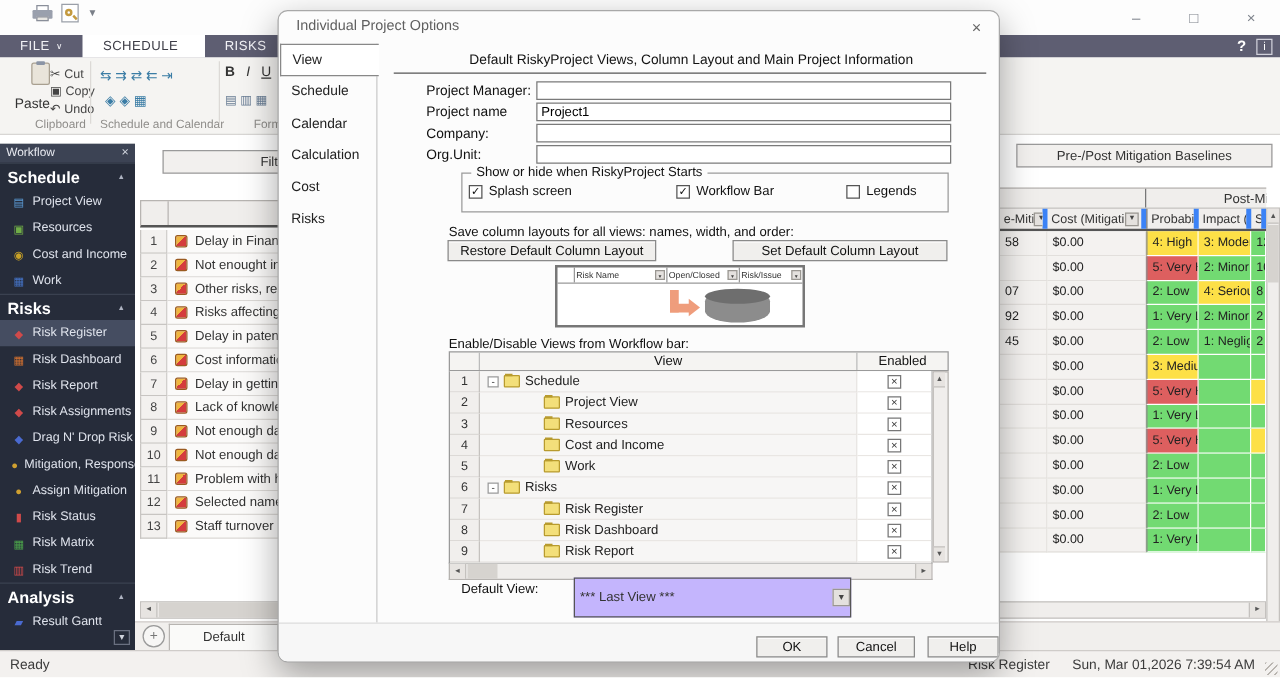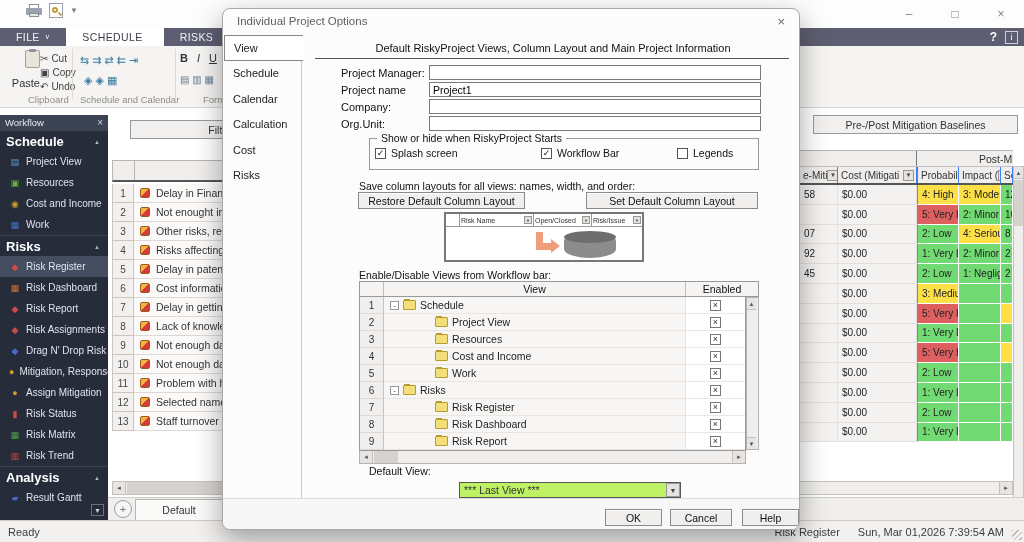--- a/index.html
+++ b/index.html
@@ -77,21 +77,21 @@
   .lrow .num { width:22px; background:#f3f1ef; border:1px solid #c8c5c2; border-top:none; display:flex; align-items:center; justify-content:center; color:#444; font-size:10px; }
   .lrow .name { flex:1; background:#fbfaf9; border-bottom:1px solid #dcd9d6; display:flex; align-items:center; gap:6px; padding-left:6px; font-size:10.5px; color:#333; white-space:nowrap; overflow:hidden; }
   .risk-ic { width:10px; height:10px; border-radius:2px; background:linear-gradient(135deg,#f0b63e 0 45%, #d43c3c 45% 100%); border:1px solid #9a5a20; flex:0 0 auto; }
 
   
   .rgrid { position:absolute; left:692px; top:42px; width:213px; }
   .rg-group { display:flex; height:16px; background:#f0eeec; border-top:1px solid #b7b4b1; }
   .rg-group .gleft { width:117px; border-right:1px solid #777; }
   .rg-group .gright { flex:1; overflow:hidden; white-space:nowrap; padding-left:62px; font-size:10.5px; color:#333; display:flex; align-items:center; }
   .rg-head { display:flex; height:19px; background:#f0eeec; border-top:1px solid #c4c1be; border-bottom:2px solid #555; }
-  .rg-head .hc { display:flex; align-items:center; justify-content:space-between; padding:0 2px 0 3px; font-size:10px; color:#333; border-right:1px solid #3b82f6; overflow:hidden; white-space:nowrap; }
+  .rg-head .hc { display:flex; align-items:center; justify-content:space-between; padding:0 2px 0 3px; font-size:10px; color:#333; border-right:4px solid #3b82f6; overflow:hidden; white-space:nowrap; }
   .dd { width:11px; height:11px; background:#e4e1de; border:1px solid #9a9792; font-size:6px; color:#444; display:flex; align-items:center; justify-content:center; flex:0 0 auto; }
   .dd::before { content:"▼"; }
   .hc1{width:38px;} .hc2{width:79px;} .hc3{width:42px; border-left:1px solid #777;} .hc4{width:42px;} .hc5{flex:1; border-right:none;}
   .rrow { display:flex; height:19.8px; }
   .rcell { font-size:10px; display:flex; align-items:center; padding-left:4px; white-space:nowrap; overflow:hidden; border-bottom:1px solid #e2dfdc; border-right:1px solid #e2dfdc; color:#222; }
   .rc1 { width:38px; background:#f4f2f0; }
   .rc2 { width:79px; background:#f4f2f0; }
   .rc3 { width:42px; border-left:1px solid #888; }
   .rc4 { width:42px; }
   .rc5 { flex:1; border-right:none; }
@@ -168,21 +168,21 @@
   .exp.on { visibility:visible; }
   .folder { width:13px; height:10px; background:#f3df7a; border:1px solid #b89b2e; border-radius:1px; position:relative; }
   .folder::before { content:""; position:absolute; left:0; top:-2px; width:6px; height:2px; background:#b89b2e; }
   .vt-row .en { flex:1; background:#fff; border-bottom:1px solid #e9e6e3; display:flex; align-items:center; justify-content:center; }
   .xbox { width:11px; height:11px; border:1px solid #777; background:#fff; color:#333; font-size:9px; display:flex; align-items:center; justify-content:center; }
   .xbox::before { content:"×"; }
   .vt-vscroll { position:absolute; left:387px; top:16px; width:13px; height:153px; background:#f0eeec; border:1px solid #b5b2af; }
   .vt-hscroll { position:relative; width:387px; height:13px; background:#f0eeec; border:1px solid #b5b2af; border-top:none; }
 
   .dv-label { position:absolute; left:146px; top:456px; font-size:10.5px; color:#111; }
-  .dv-select { position:absolute; left:236px; top:453px; width:222px; height:16px; border:1px solid #555; background:#bef264; display:flex; align-items:center; justify-content:space-between; padding-left:4px; font-size:10.5px;margin-top:20px; }
+  .dv-select { position:absolute; left:236px; top:453px; width:222px; height:32px; border:1px solid #555; background:#c4b5fd; display:flex; align-items:center; justify-content:space-between; padding-left:4px; font-size:10.5px; }
   .dv-select .dd { height:14px; width:14px; font-size:7px; }
   .dlg-sep { position:absolute; left:0; top:489px; width:100%; border-top:1px solid #ddd; background:#f7f7f7; height:33px; }
   .dlg-btn { position:absolute; top:500px; height:17px; }
   .b-ok { left:382px; width:57px; } .b-cancel { left:447px; width:62px; } .b-help { left:519px; width:57px; }
 </style>
 </head>
 <body>
 
 <div id="app">
 

